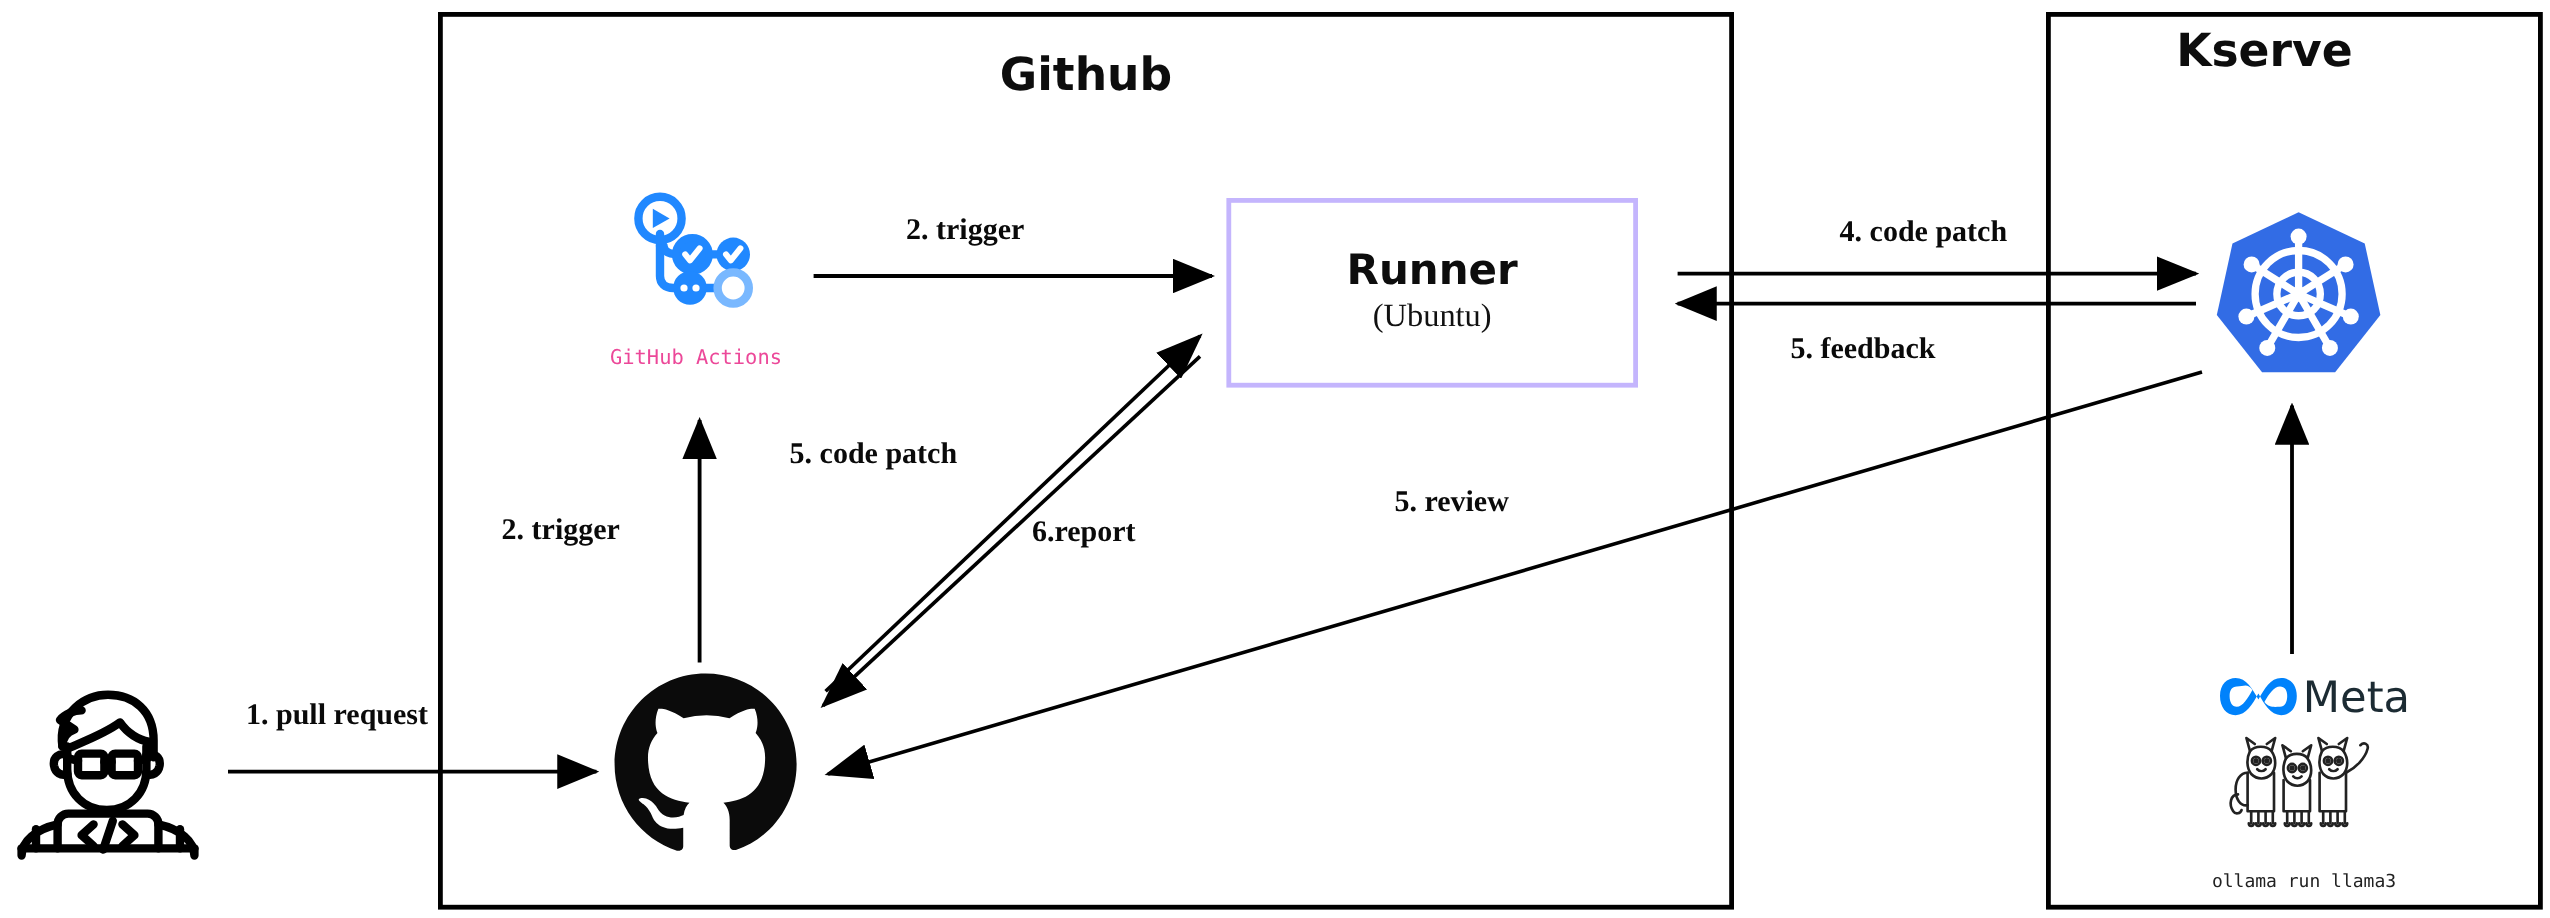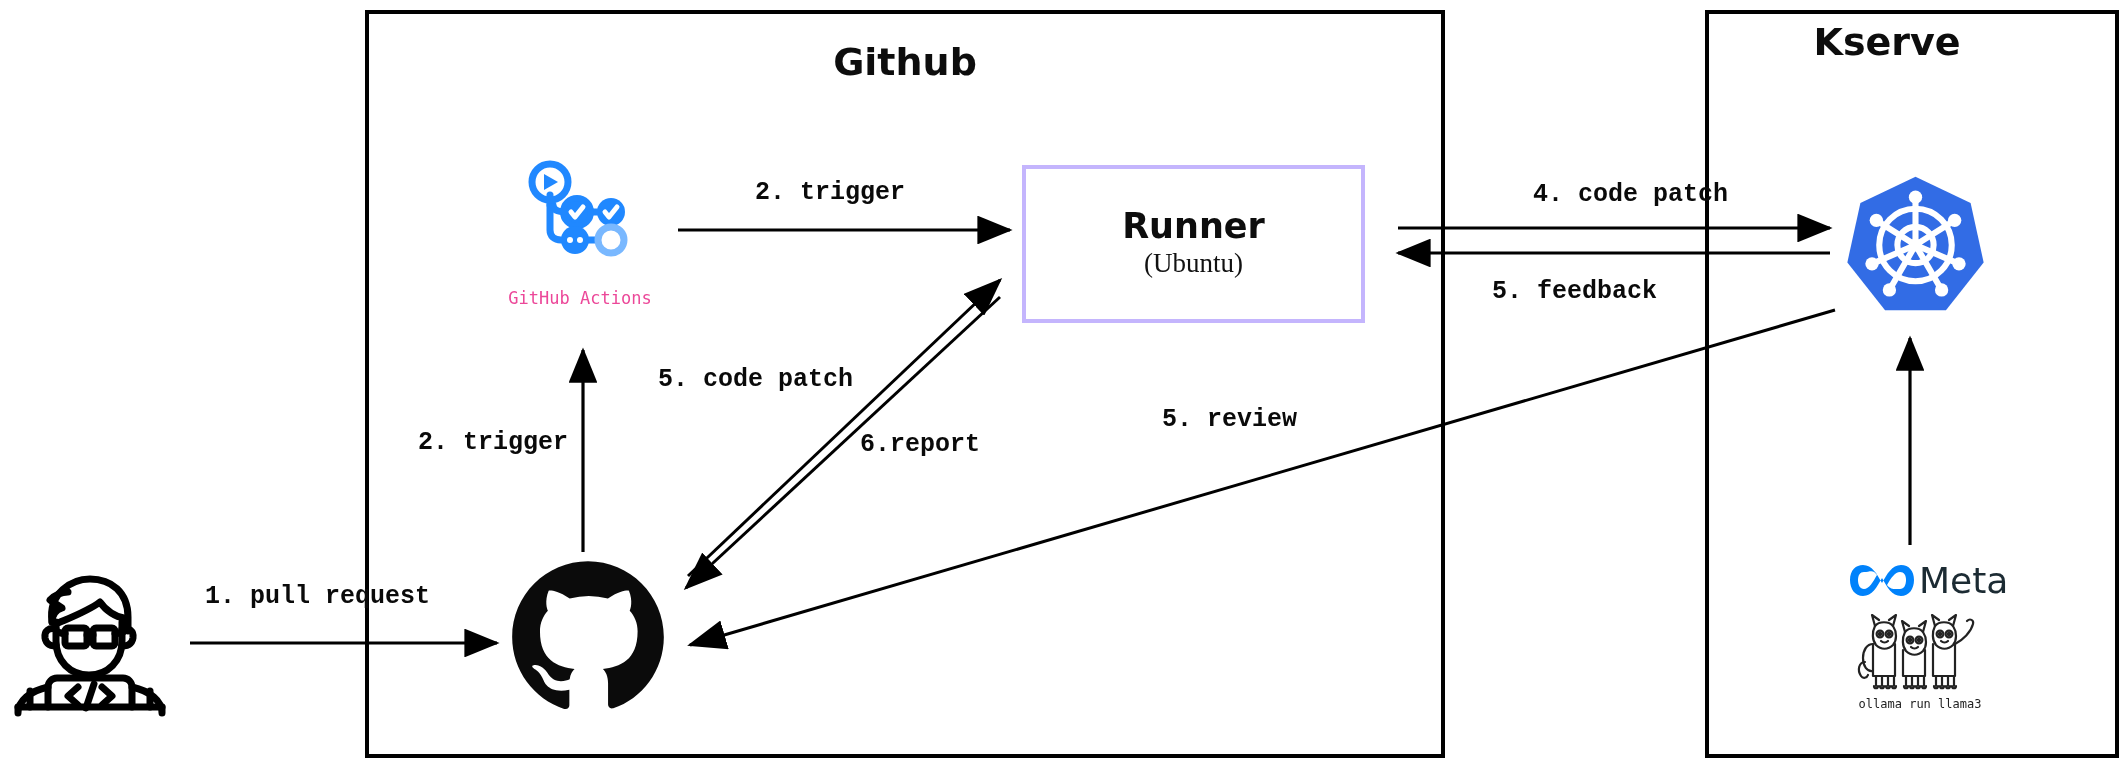--- a/index.html
+++ b/index.html
@@ -51,41 +51,42 @@
   .node-sub {
     font-family: Liberation Serif, serif;
     font-weight: normal;
     font-size: 27px;
     color: #111111;
     line-height: 1.2;
     margin-top: 2px;
   }
   .edge-label {
     position: absolute;
-    font-family: Liberation Mono, monospace;
+    font-family: Liberation Serif, serif;
     font-weight: bold;
     font-size: 25px;
     color: #0a0a0a;
     white-space: nowrap;
   }
   .logo-caption {
     position: absolute;
     font-family: "DejaVu Sans Mono", monospace;
     font-size: 17px;
     color: #ec4899;
     white-space: nowrap;
     text-align: center;
   }
   .mini-caption {
     position: absolute;
     font-family: "DejaVu Sans Mono", monospace;
-    font-size: 12px;
+    font-size: 15px;
     color: #222222;
     white-space: nowrap;
     text-align: center;
+    margin-top: 28px;
   }
   .icon-holder {
     position: absolute;
   }
   svg { display: block; overflow: visible; }
   .arrows-layer {
     position: absolute;
     left: 0; top: 0;
     width: 2125px;
     height: 765px;

